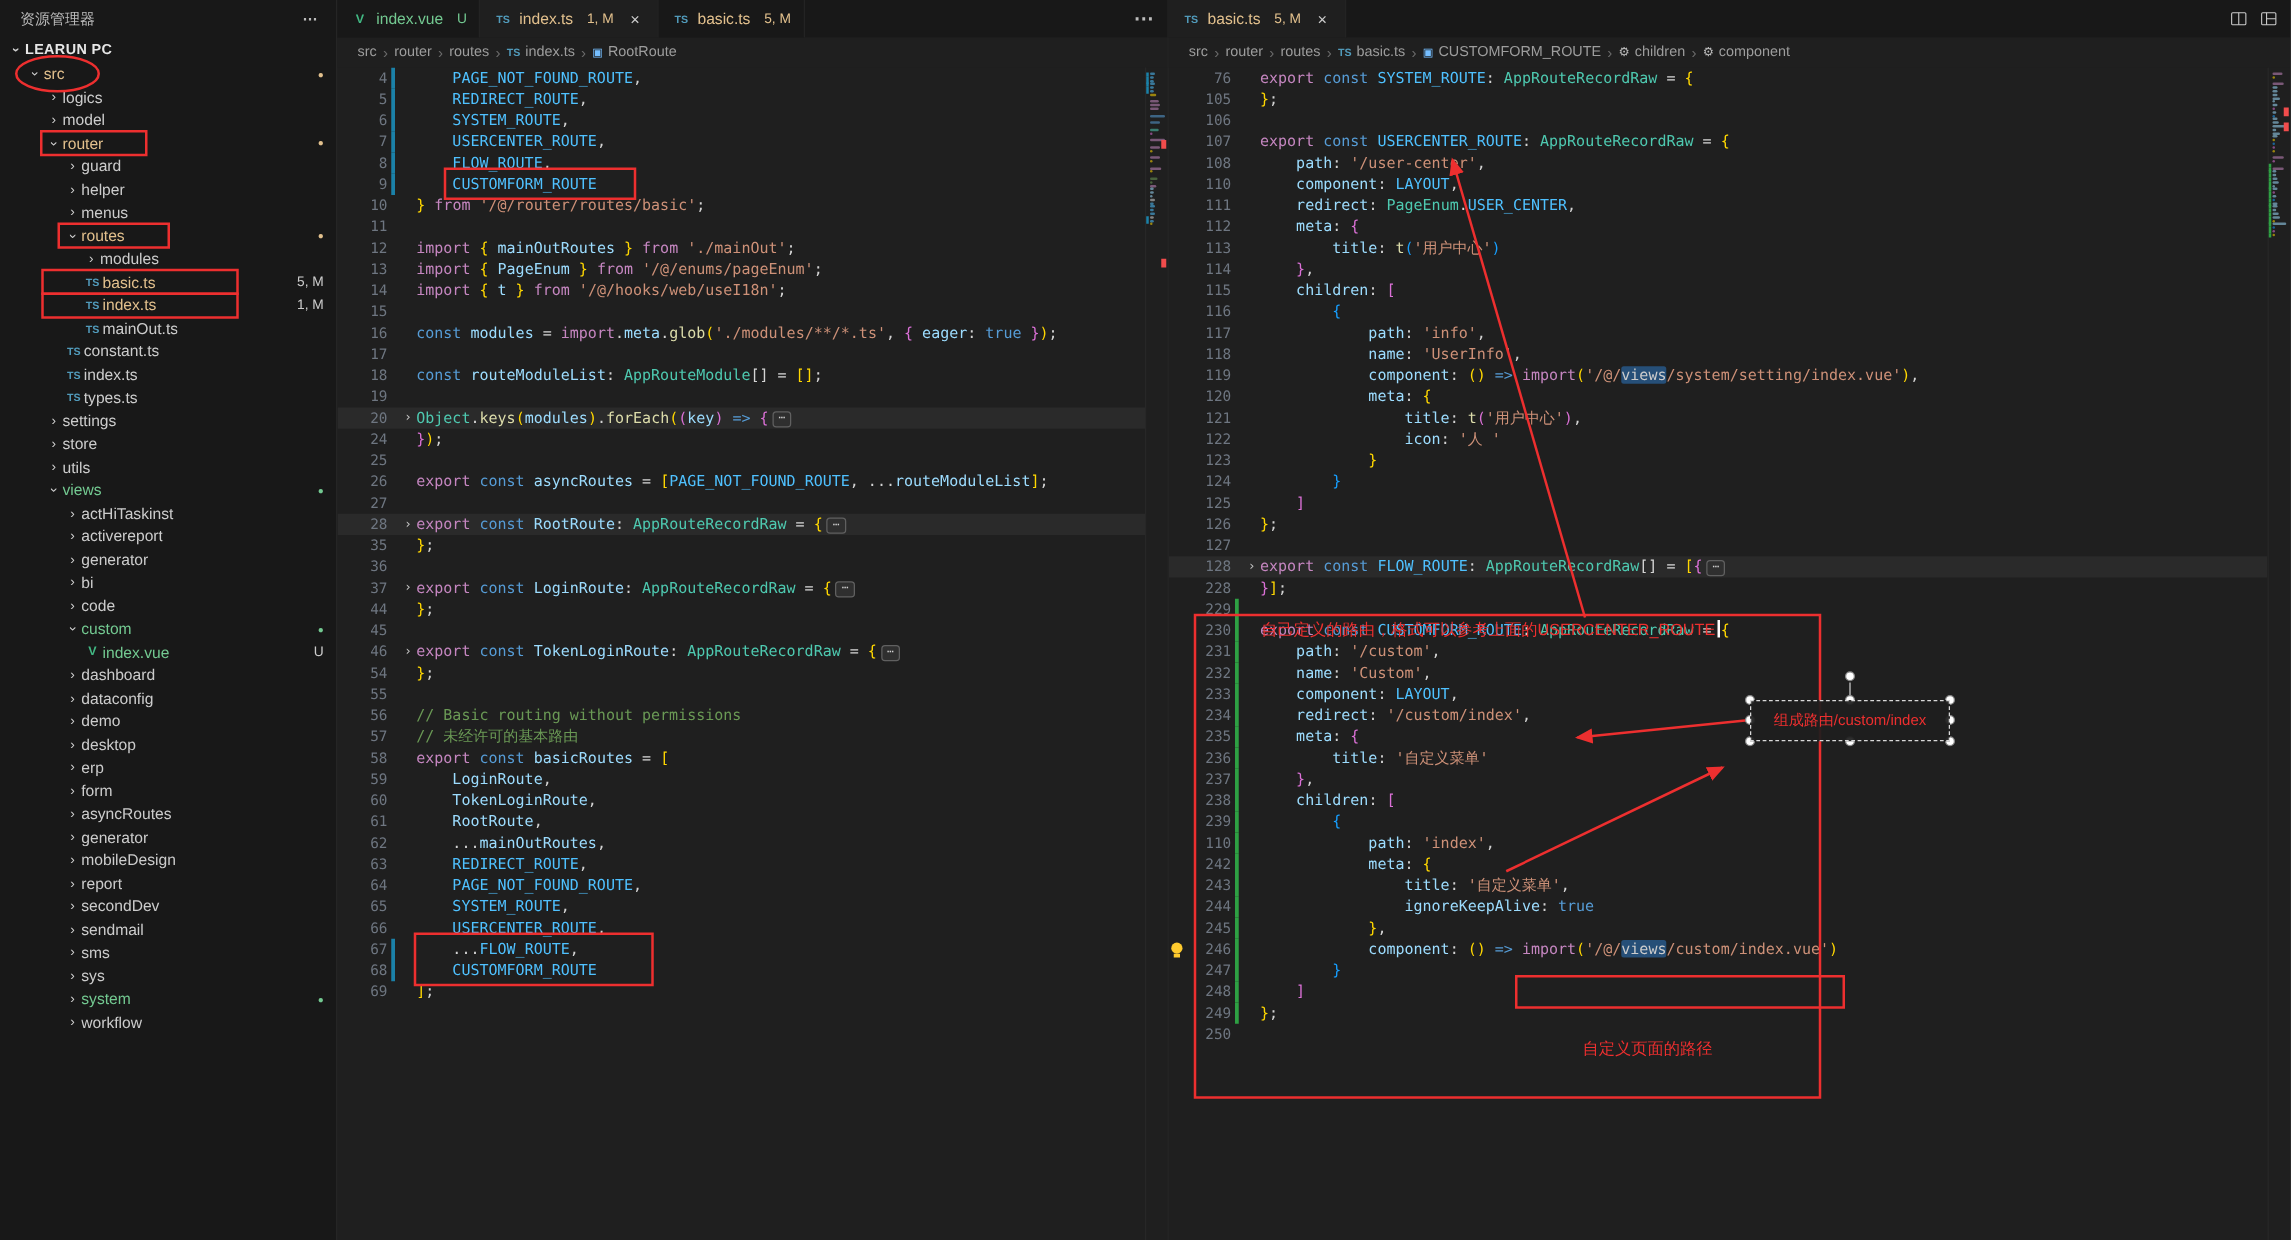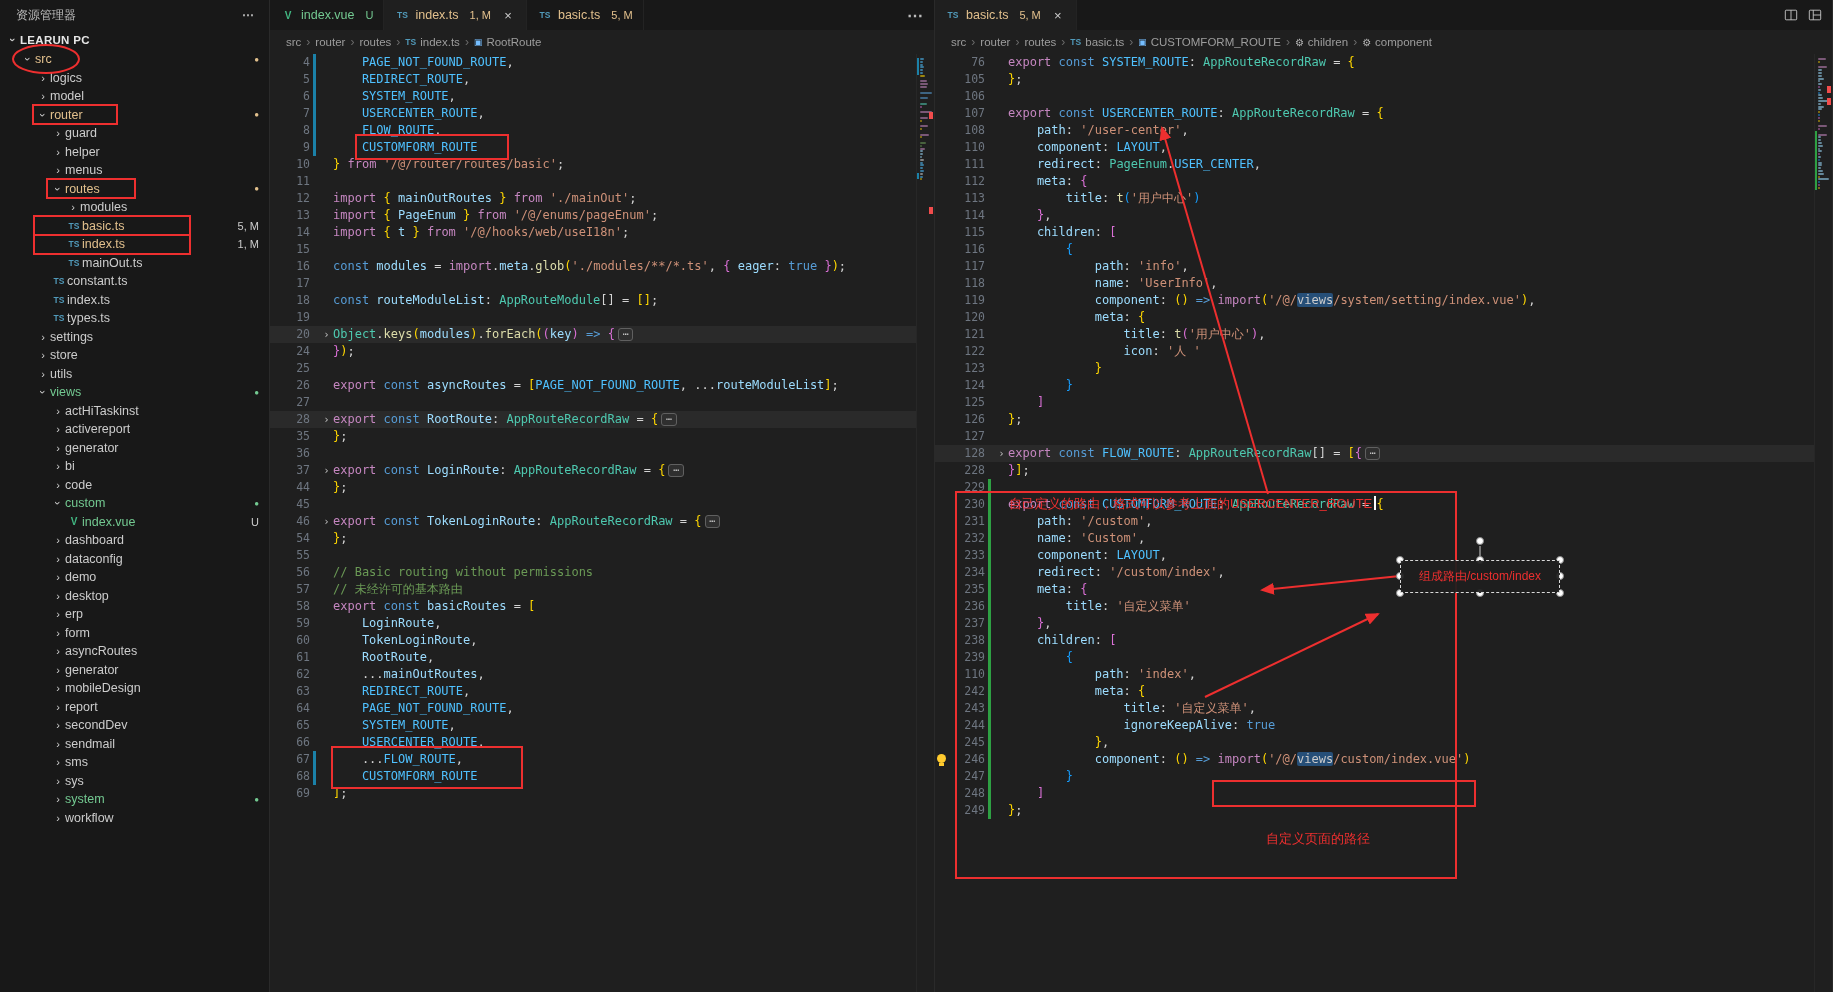--- a/index.html
+++ b/index.html
@@ -1144,20 +1144,27 @@
             <span class="ctext"><span class="b2">    ]</span></span>
           </div>
           <div class="cl">
             <span class="glyph"></span>
             <span class="ln">249</span>
             <span class="dec">
               <i class="ga"></i>
             </span>
             <span class="fold-col"></span>
             <span class="ctext"><span class="b1">}</span><span class="pn">;</span></span>
+          </div>
+          <div class="cl">
+            <span class="glyph"></span>
+            <span class="ln">250</span>
+            <span class="dec"></span>
+            <span class="fold-col"></span>
+            <span class="ctext"></span>
           </div>
         </div>
       <div class="minimap" id="mm-right">
           <div class="mm-bar" style="top: 4px; left: 3px; width: 8.16px; background: rgb(197, 134, 192);"></div>
           <div class="mm-bar" style="top: 6.8px; left: 3px; width: 2px; background: rgb(255, 215, 0);"></div>
           <div class="mm-bar" style="top: 12.4px; left: 3px; width: 8.84px; background: rgb(197, 134, 192);"></div>
           <div class="mm-bar" style="top: 15.2px; left: 3px; width: 4.25px; background: rgb(156, 220, 254);"></div>
           <div class="mm-bar" style="top: 18px; left: 3px; width: 3.91px; background: rgb(156, 220, 254);"></div>
           <div class="mm-bar" style="top: 20.8px; left: 3px; width: 3.74px; background: rgb(156, 220, 254);"></div>
           <div class="mm-bar" style="top: 23.6px; left: 3px; width: 5.95px; background: rgb(156, 220, 254);"></div>

